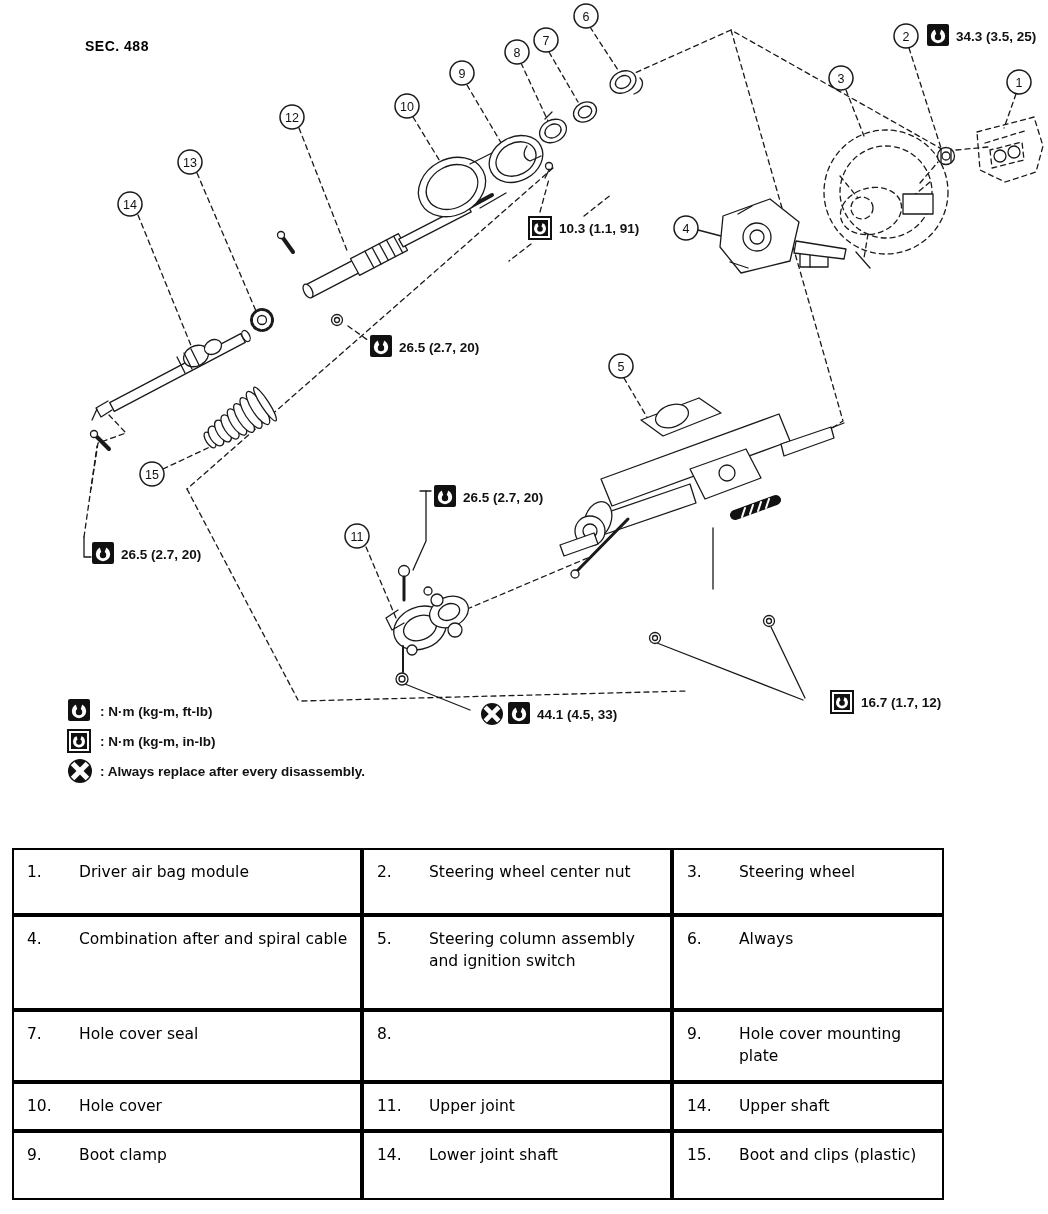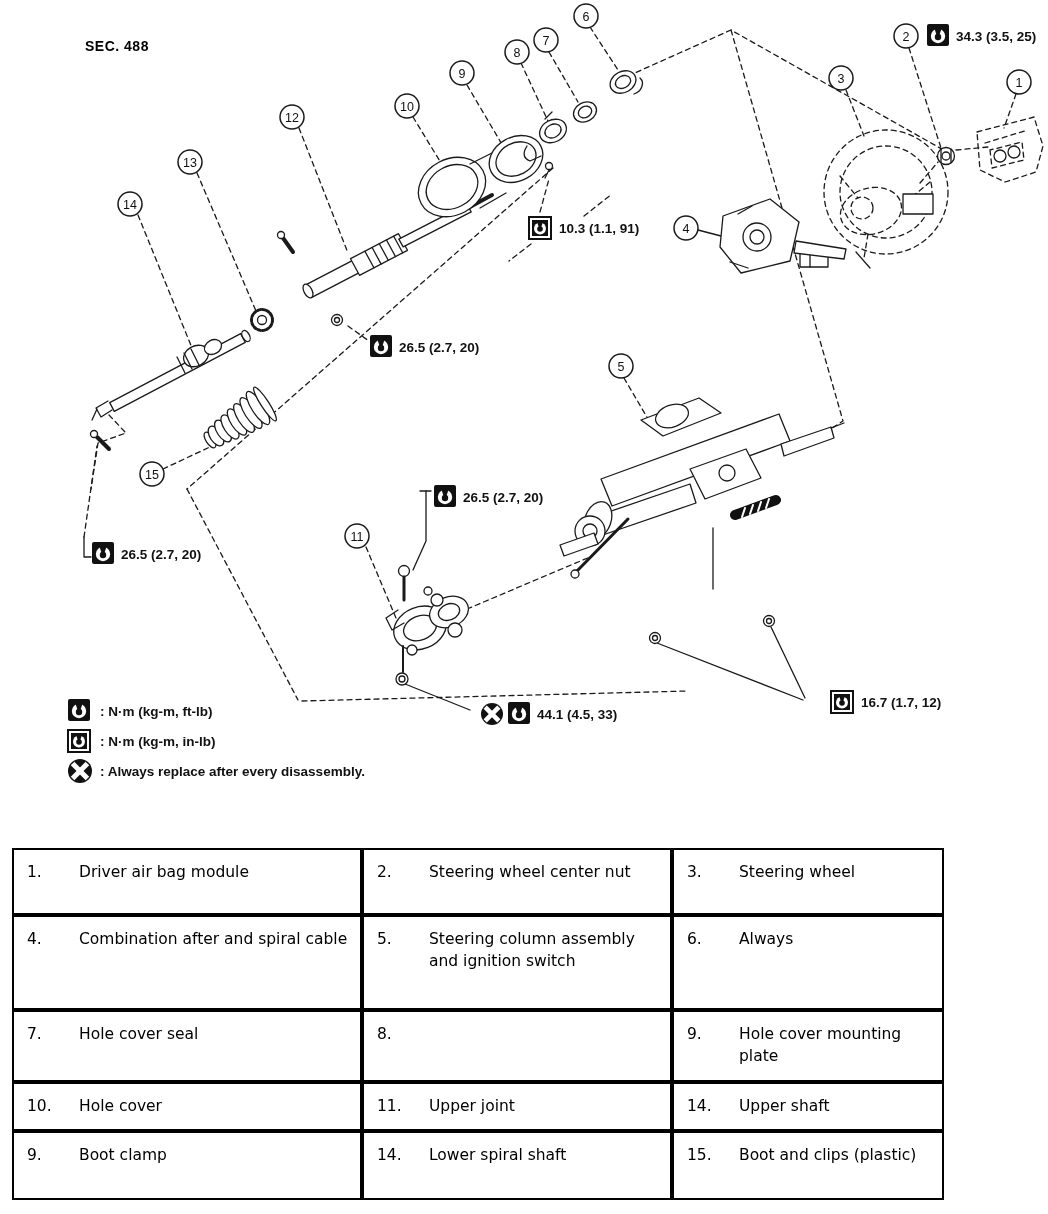--- a/index.html
+++ b/index.html
@@ -424,19 +424,19 @@
     <div class="cell">
       <span class="num">14.</span>
       <span class="nm">Upper shaft</span>
     </div>
     <div class="cell">
       <span class="num">9.</span>
       <span class="nm">Boot clamp</span>
     </div>
     <div class="cell">
       <span class="num">14.</span>
-      <span class="nm">Lower spiral shaft</span>
+      <span class="nm">Lower joint shaft</span>
     </div>
     <div class="cell">
       <span class="num">15.</span>
       <span class="nm">Boot and clips (plastic)</span>
     </div>
   </div>
 
 </body></html>

